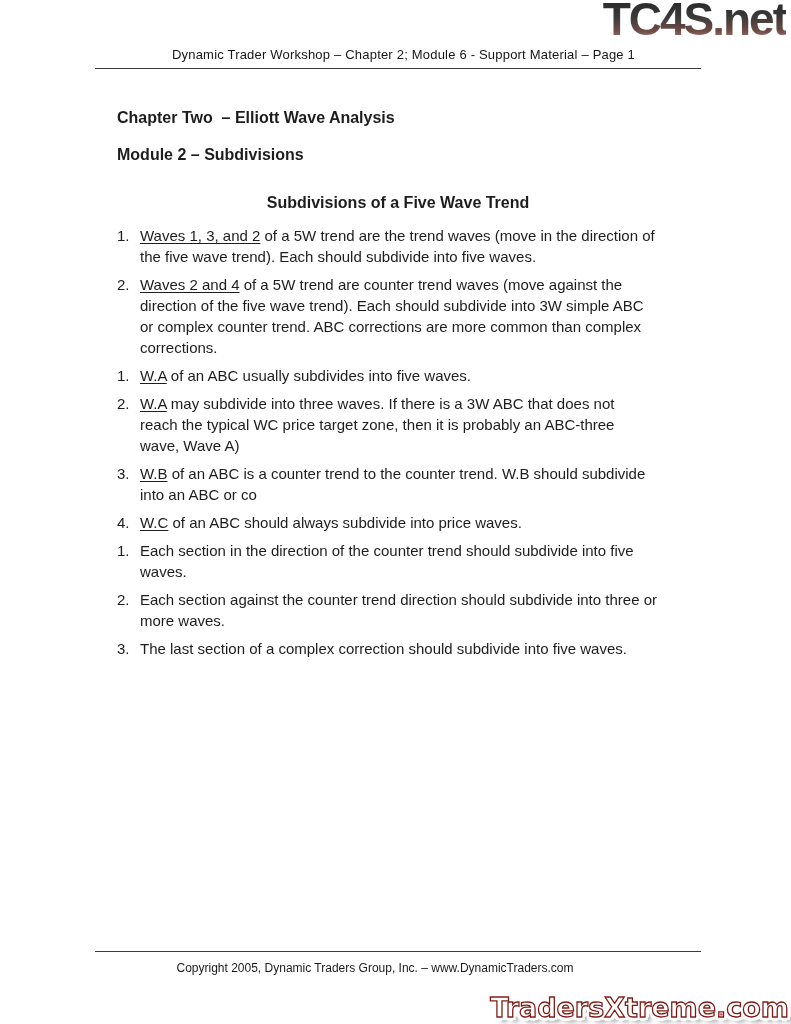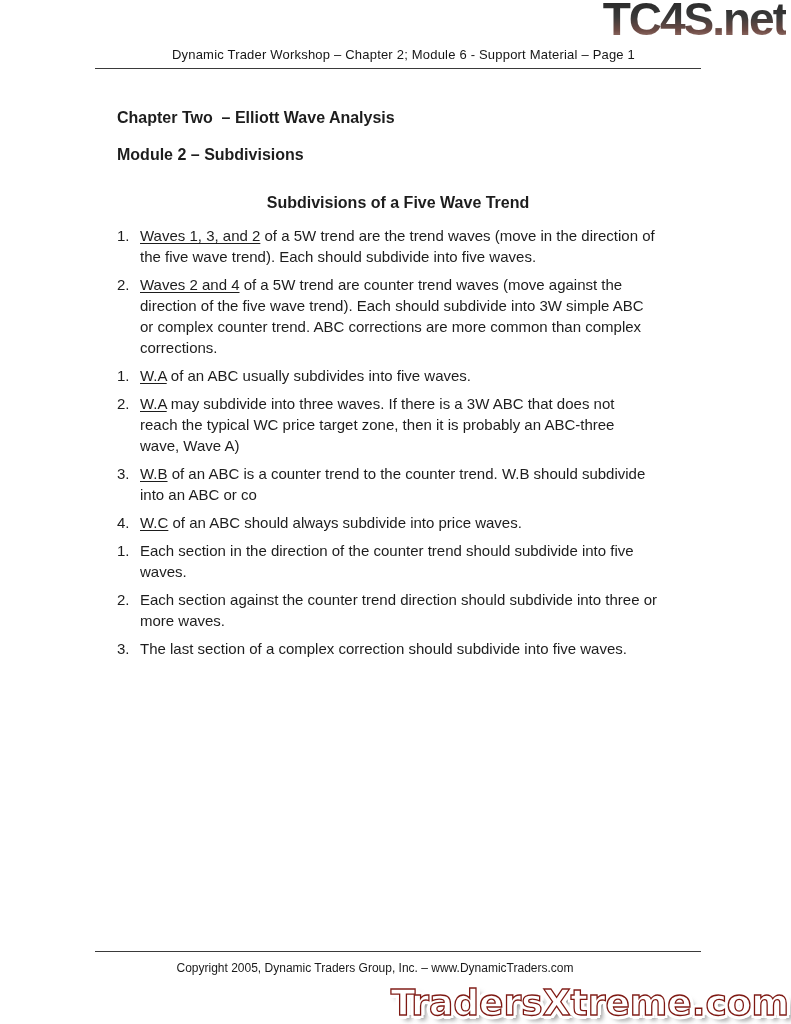--- a/index.html
+++ b/index.html
@@ -46,21 +46,21 @@
       0 0 7px #fff, 6px 7px 9px rgba(125,125,125,.85);
   }
   
   .foot-text{
     position:absolute;top:961px;left:95px;width:560px;text-align:center;
     font-size:12px;color:#1a1a1a;
   }
   .tx-logo{
     position:absolute;bottom:1px;right:2px;z-index:5;
     font-family:"DejaVu Sans", sans-serif;
-    font-size:36px;font-weight:800;letter-spacing:0px;line-height:1.1;
+    font-size:27px;font-weight:800;letter-spacing:0px;line-height:1.1;
     background:linear-gradient(180deg,#eb9a8e 0%,#d25a4f 55%,#bb3c32 100%);
     -webkit-background-clip:text;background-clip:text;color:transparent;
     -webkit-text-stroke:1.3px #7e1812;
     text-shadow:
       -3px -3px 0 #fff, 3px -3px 0 #fff, -3px 3px 0 #fff, 3px 3px 0 #fff,
       -4px 0 0 #fff, 4px 0 0 #fff, 0 -4px 0 #fff, 0 4px 0 #fff,
       5px 5px 5px rgba(130,130,130,.9);
   }
 </style>
 </head>

